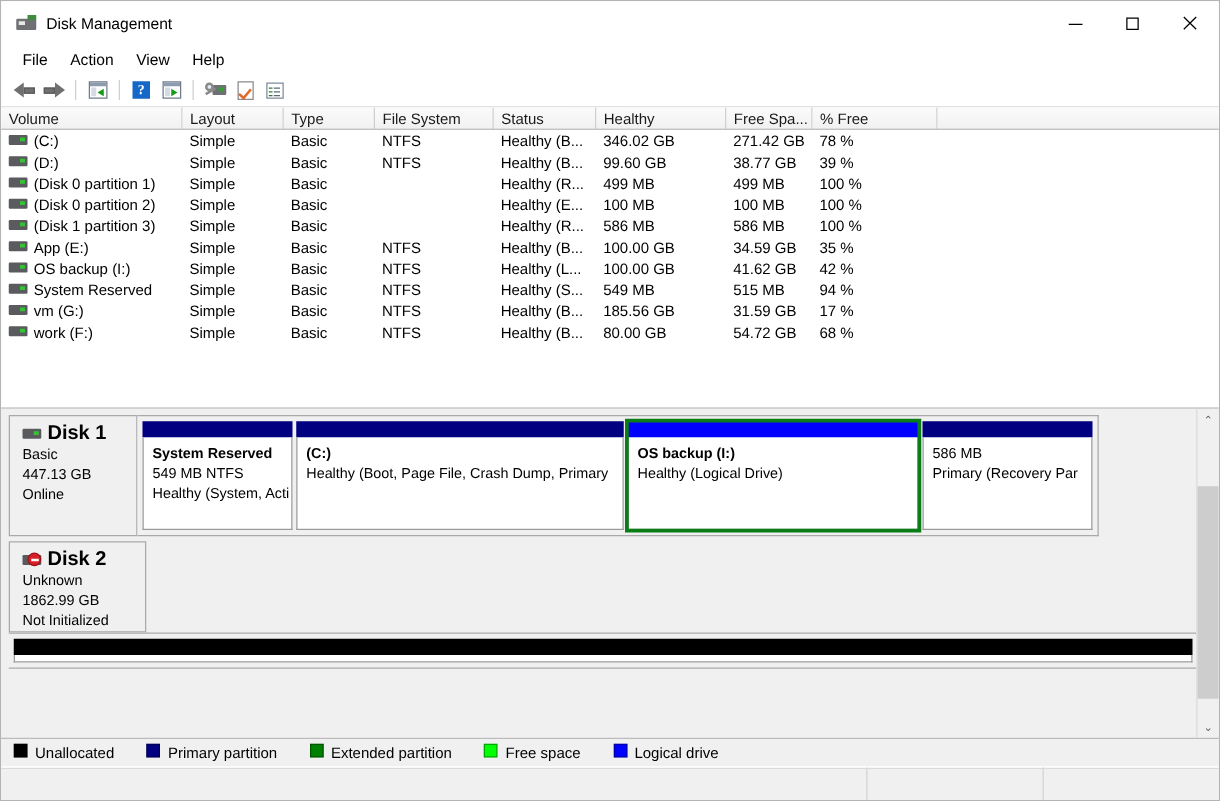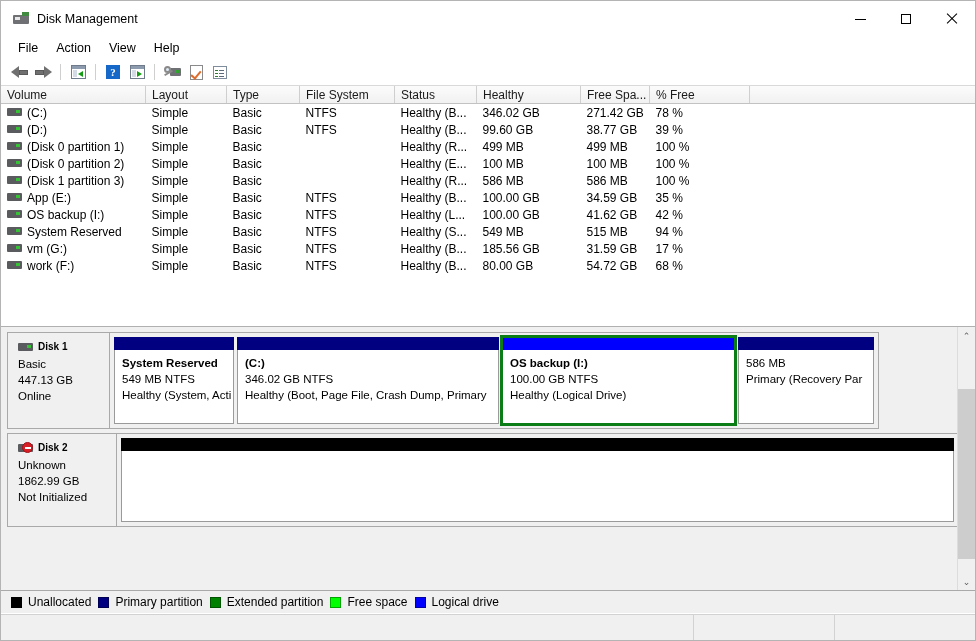--- a/index.html
+++ b/index.html
@@ -255,21 +255,21 @@
     width: 110px;
     background: #f0f0f0;
     border: 1px solid #a9a9a9;
     border-right: 1px solid #a9a9a9;
     box-sizing: border-box;
     padding: 6px 0 0 10px;
     font-size: 11.5px;
     line-height: 16px;
   }
   .diskinfo .dt {
-    font-weight: bold; font-size: 10px;
+    font-weight: bold; font-size: 16px;
     display: flex; align-items: center; margin-bottom: 1px;
   }
   .disk-ico {
     display: inline-block; width: 15px; height: 8px;
     background: #595b5e; border-radius: 1px;
     position: relative; margin-right: 5px;
   }
   .disk-ico:after {
     content: ""; position: absolute; right: 2px; top: 2px;
     width: 4px; height: 3px; background: #35c335;
@@ -346,21 +346,21 @@
     flex: 0 0 auto;
     height: 22px;
     display: flex;
     align-items: center;
     padding-left: 10px;
     background: #f0f0f0;
     border-top: 1px solid #a9a9a9;
     font-size: 12px;
     gap: 4px;
   }
-  .lgitem { display: flex; align-items: center; margin-right: 3px; }
+  .lgitem { display: flex; margin-right: 22px; }
   .lgsw {
     width: 11px; height: 11px; margin-right: 6px;
     border: 1px solid rgba(0,0,0,0.35); box-sizing: border-box;
   }
 
   
   .statusbar {
     flex: 0 0 auto;
     height: 26px;
     display: flex;
@@ -613,44 +613,42 @@
             <div class="pbody">
               <div class="ttl">System Reserved</div>
               <div>549 MB NTFS</div>
               <div>Healthy (System, Acti</div>
             </div>
           </div>
           <div class="part" style="width:262px;">
             <div class="cap" style="background:#000080"></div>
             <div class="pbody">
               <div class="ttl">(C:)</div>
-              <div>346.02 GB NTFS</div>
               <div>Healthy (Boot, Page File, Crash Dump, Primary</div>
             </div>
           </div>
           <div class="part sel" style="width:233px;">
             <div class="cap" style="background:#0000ff"></div>
             <div class="pbody">
               <div class="ttl">OS backup  (I:)</div>
-              <div>100.00 GB NTFS</div>
               <div>Healthy (Logical Drive)</div>
             </div>
           </div>
           <div class="part" style="width:136px;">
             <div class="cap" style="background:#000080"></div>
             <div class="pbody">
               <div class="ttl"></div>
               <div>586 MB</div>
               <div>Primary (Recovery Par</div>
             </div>
           </div>
         </div>
       </div>
 
-      <div class="diskrow" style="left:6px; top:106px; width:952px; height:94px;">
+      <div class="diskrow" style="left:6px; top:106px; width:952px; height:94px;flex-direction:column;">
         <div class="diskinfo">
           <div class="dt">
             <span class="disk-ico err">
                 <span class="badge"></span>
               </span>
             <span>Disk 2</span>
           </div>
           <div>Unknown</div>
           <div>1862.99 GB</div>
           <div>Not Initialized</div>

